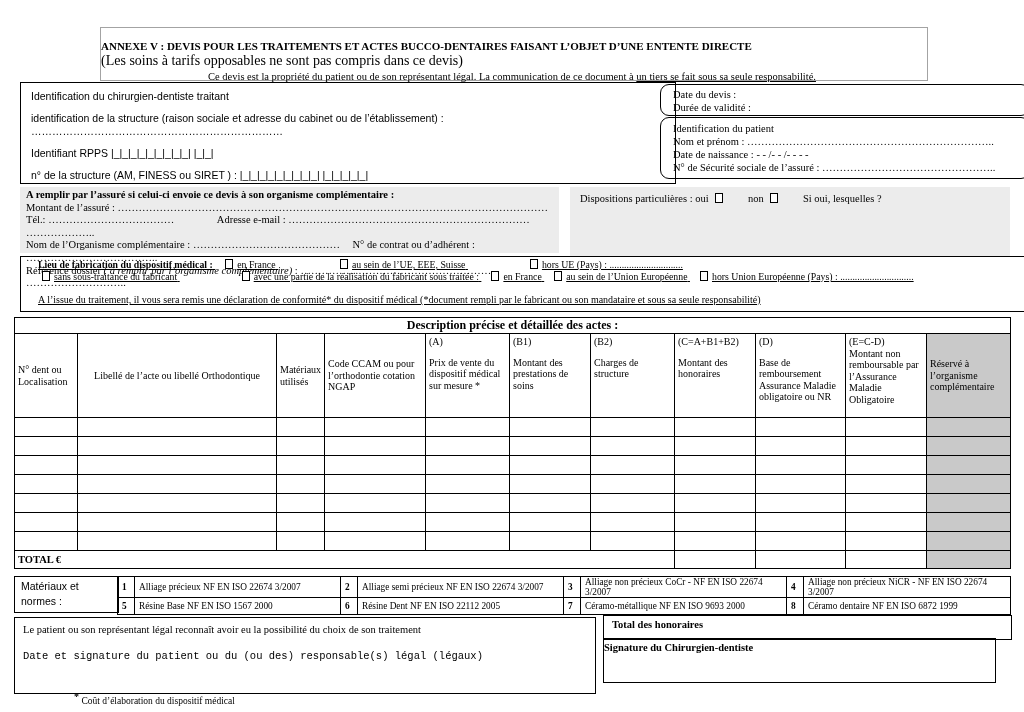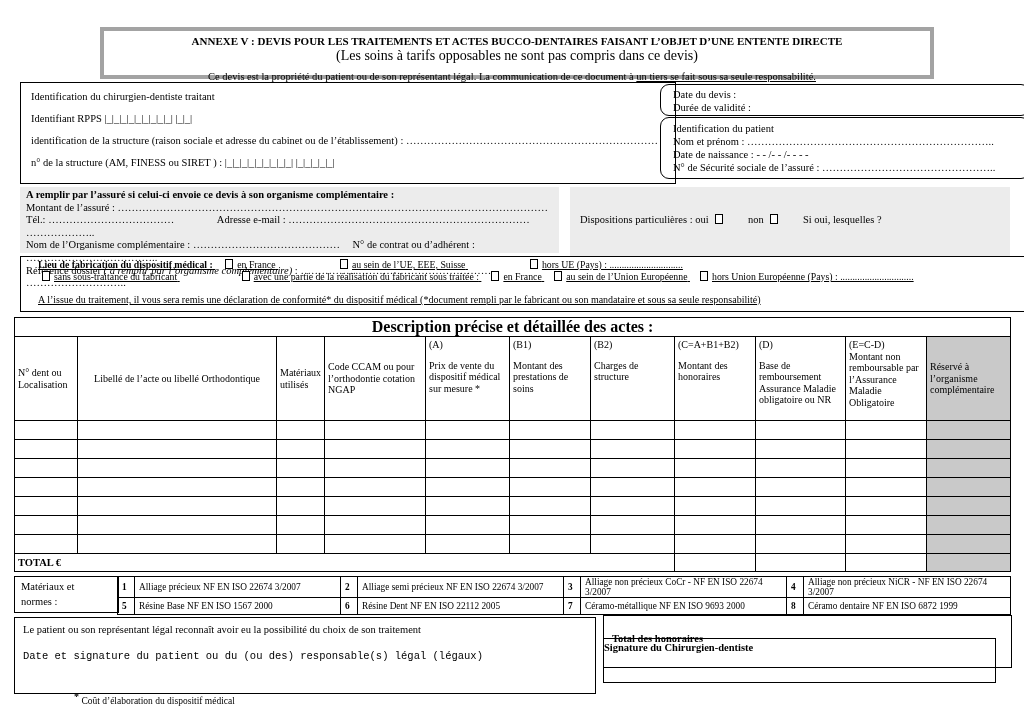--- a/index.html
+++ b/index.html
@@ -1,98 +1,98 @@
 <!DOCTYPE html>
 <html><head>
 <meta charset="utf-8">
 <style>
   html,body{margin:0;padding:0;}
   body{width:1024px;height:712px;background:#ffffff;position:relative;color:#000;
        font-family:"Liberation Serif", serif;overflow:hidden;}
   .abs{position:absolute;}
-  .sans{font-family:Liberation Serif, serif;}
+  .sans{font-family:Liberation Sans, sans-serif;}
   .b{font-weight:bold;}
   .i{font-style:italic;}
   .u{text-decoration:underline;}
   .cb{display:inline-block;width:6px;height:8px;border:1px solid #000;background:#fff;
       vertical-align:-1px;margin:0 4px 0 4px;}
   .ml-s{margin-left:10px;} .ml-m{margin-left:40px;} .ml-l{margin-left:62px;}
 
   
-  .title-box{left:100px;top:27px;width:826px;height:40px;border:4px solid #a3a3a3;text-align:center;padding-top:4px;}
+  .title-box{left:100px;top:27px;width:826px;height:40px;border:1px solid #a3a3a3;text-align:left;padding-top:12px;}
   .title-box .t1{font-size:11px;font-weight:bold;}
   .title-box .t2{font-size:14px;margin-top:1px;}
   .notice{left:0;top:71px;width:1024px;text-align:center;font-size:10.5px;}
 
   
   .dentist-box{left:20px;top:82px;width:634px;height:93px;border:1px solid #000;padding:7px 10px 0 10px;font-size:10.5px;}
   .dentist-box div{margin-bottom:9px;line-height:13px;}
 
   
   .rbox{border:1px solid #000;border-radius:9px;font-size:10.5px;line-height:13px;}
   .devis-box{left:660px;top:84px;width:344px;height:27px;padding:3px 12px 0 12px;}
   .patient-box{left:660px;top:117px;width:344px;height:56px;padding:4px 12px 0 12px;}
 
   
   .gray-sec{background:#ececec;font-size:10.5px;line-height:12.6px;}
   .insured-sec{left:20px;top:187px;width:527px;height:62px;padding:2px 6px;}
   .pract-sec{left:570px;top:187px;width:420px;height:58px;padding:6px 10px;}
-  .pract-sec .disp{margin-top:21px;}
+  .pract-sec .disp{}
   .pract-sec .sp{margin-left:18px;}
 
   
   .fab-box{left:20px;top:256px;width:978px;height:50px;border:1px solid #000;padding:2px 17px;font-size:9.8px;line-height:12px;text-decoration:underline;}
   .fab-box .l3{margin-top:11px;font-size:10px;}
 
   
   .acts{left:14px;top:317px;}
   table{border-collapse:collapse;table-layout:fixed;}
   .acts table{width:996px;}
   .acts td,.acts th{border:1px solid #000;padding:1px 3px;font-size:10px;font-weight:normal;
                     text-align:left;overflow:hidden;}
-  .acts .cap td{font-weight:bold;text-align:center;font-size:16px;height:13px;padding:0;}
+  .acts .cap td{font-weight:bold;text-align:center;font-size:12px;height:13px;padding:0;}
   .acts .hdr th{height:80px;vertical-align:middle;line-height:11.5px;font-size:10px;}
   .acts .hdr th.top{vertical-align:top;padding-top:2px;}
   .acts .hdr .code{margin-bottom:9px;}
   .acts .hdr th.ctr{text-align:center;}
   .gray{background:#c9c9c9;}
   .acts tr.body td{height:16px;}
   .acts tr.total td{height:15px;margin-left:20px;}
   .acts tr.total .lbl{font-weight:bold;font-size:10.5px;}
 
   
   .mat-label{left:14px;top:576px;width:91px;height:31px;border:1px solid #000;padding:2px 6px;font-size:10.5px;line-height:15px;}
   .mat-table{left:117px;top:576px;}
   .mat-table table{width:893px;}
   .mat-table td{border:1px solid #000;font-size:9.3px;padding:0 4px;height:16px;line-height:10px;}
   .mat-table td.num{font-weight:bold;}
 
   
   .foot-left{left:14px;top:617px;width:564px;height:63px;border:1px solid #000;padding:6px 8px;font-size:10.5px;}
   .foot-left .l2{margin-top:15px;font-family:Liberation Mono, monospace;}
-  .foot-right-1{left:603px;top:615px;width:391px;height:17px;border:1px solid #000;padding:17px 8px;font-size:10.5px;font-weight:bold;}
+  .foot-right-1{left:603px;top:615px;width:391px;height:17px;border:1px solid #000;padding:3px 8px;font-size:10.5px;font-weight:bold;}
   .foot-right-2{left:603px;top:638px;width:391px;height:37px;border:1px solid #000;padding:3px 0;font-size:10.5px;font-weight:bold;}
   .footnote{left:74px;top:691px;font-size:9.5px;}
   .footnote sup{font-size:10px;font-weight:bold;}
 </style>
 </head>
 <body>
 
 <div class="abs title-box">
   <div class="t1">ANNEXE V : DEVIS POUR LES TRAITEMENTS ET ACTES BUCCO-DENTAIRES FAISANT L’OBJET D’UNE ENTENTE DIRECTE</div>
   <div class="t2">(Les soins à tarifs opposables ne sont pas compris dans ce devis)</div>
 </div>
 <div class="abs notice">
   <span>Ce devis est la propriété du patient ou de son représentant légal. La communication de ce document à </span><span class="u">un tiers se fait sous sa seule responsabilité.</span>
 </div>
 
 <div class="abs dentist-box sans">
   <div>Identification du chirurgien-dentiste traitant</div>
+  <div>identification de la structure (raison sociale et adresse du cabinet ou de l’établissement) : ………………………………………………………………</div>
   <div>Identifiant RPPS |_|_|_|_|_|_|_|_|_|  |_|_|</div>
-  <div>identification de la structure (raison sociale et adresse du cabinet ou de l’établissement) : ………………………………………………………………</div>
   <div>n° de la structure (AM, FINESS ou SIRET ) : |_|_|_|_|_|_|_|_|_|  |_|_|_|_|_|</div>
 </div>
 
 <div class="abs rbox devis-box">
   <div>Date du devis :</div>
   <div>Durée de validité :</div>
 </div>
 
 <div class="abs rbox patient-box">
   <div>Identification du patient</div>

